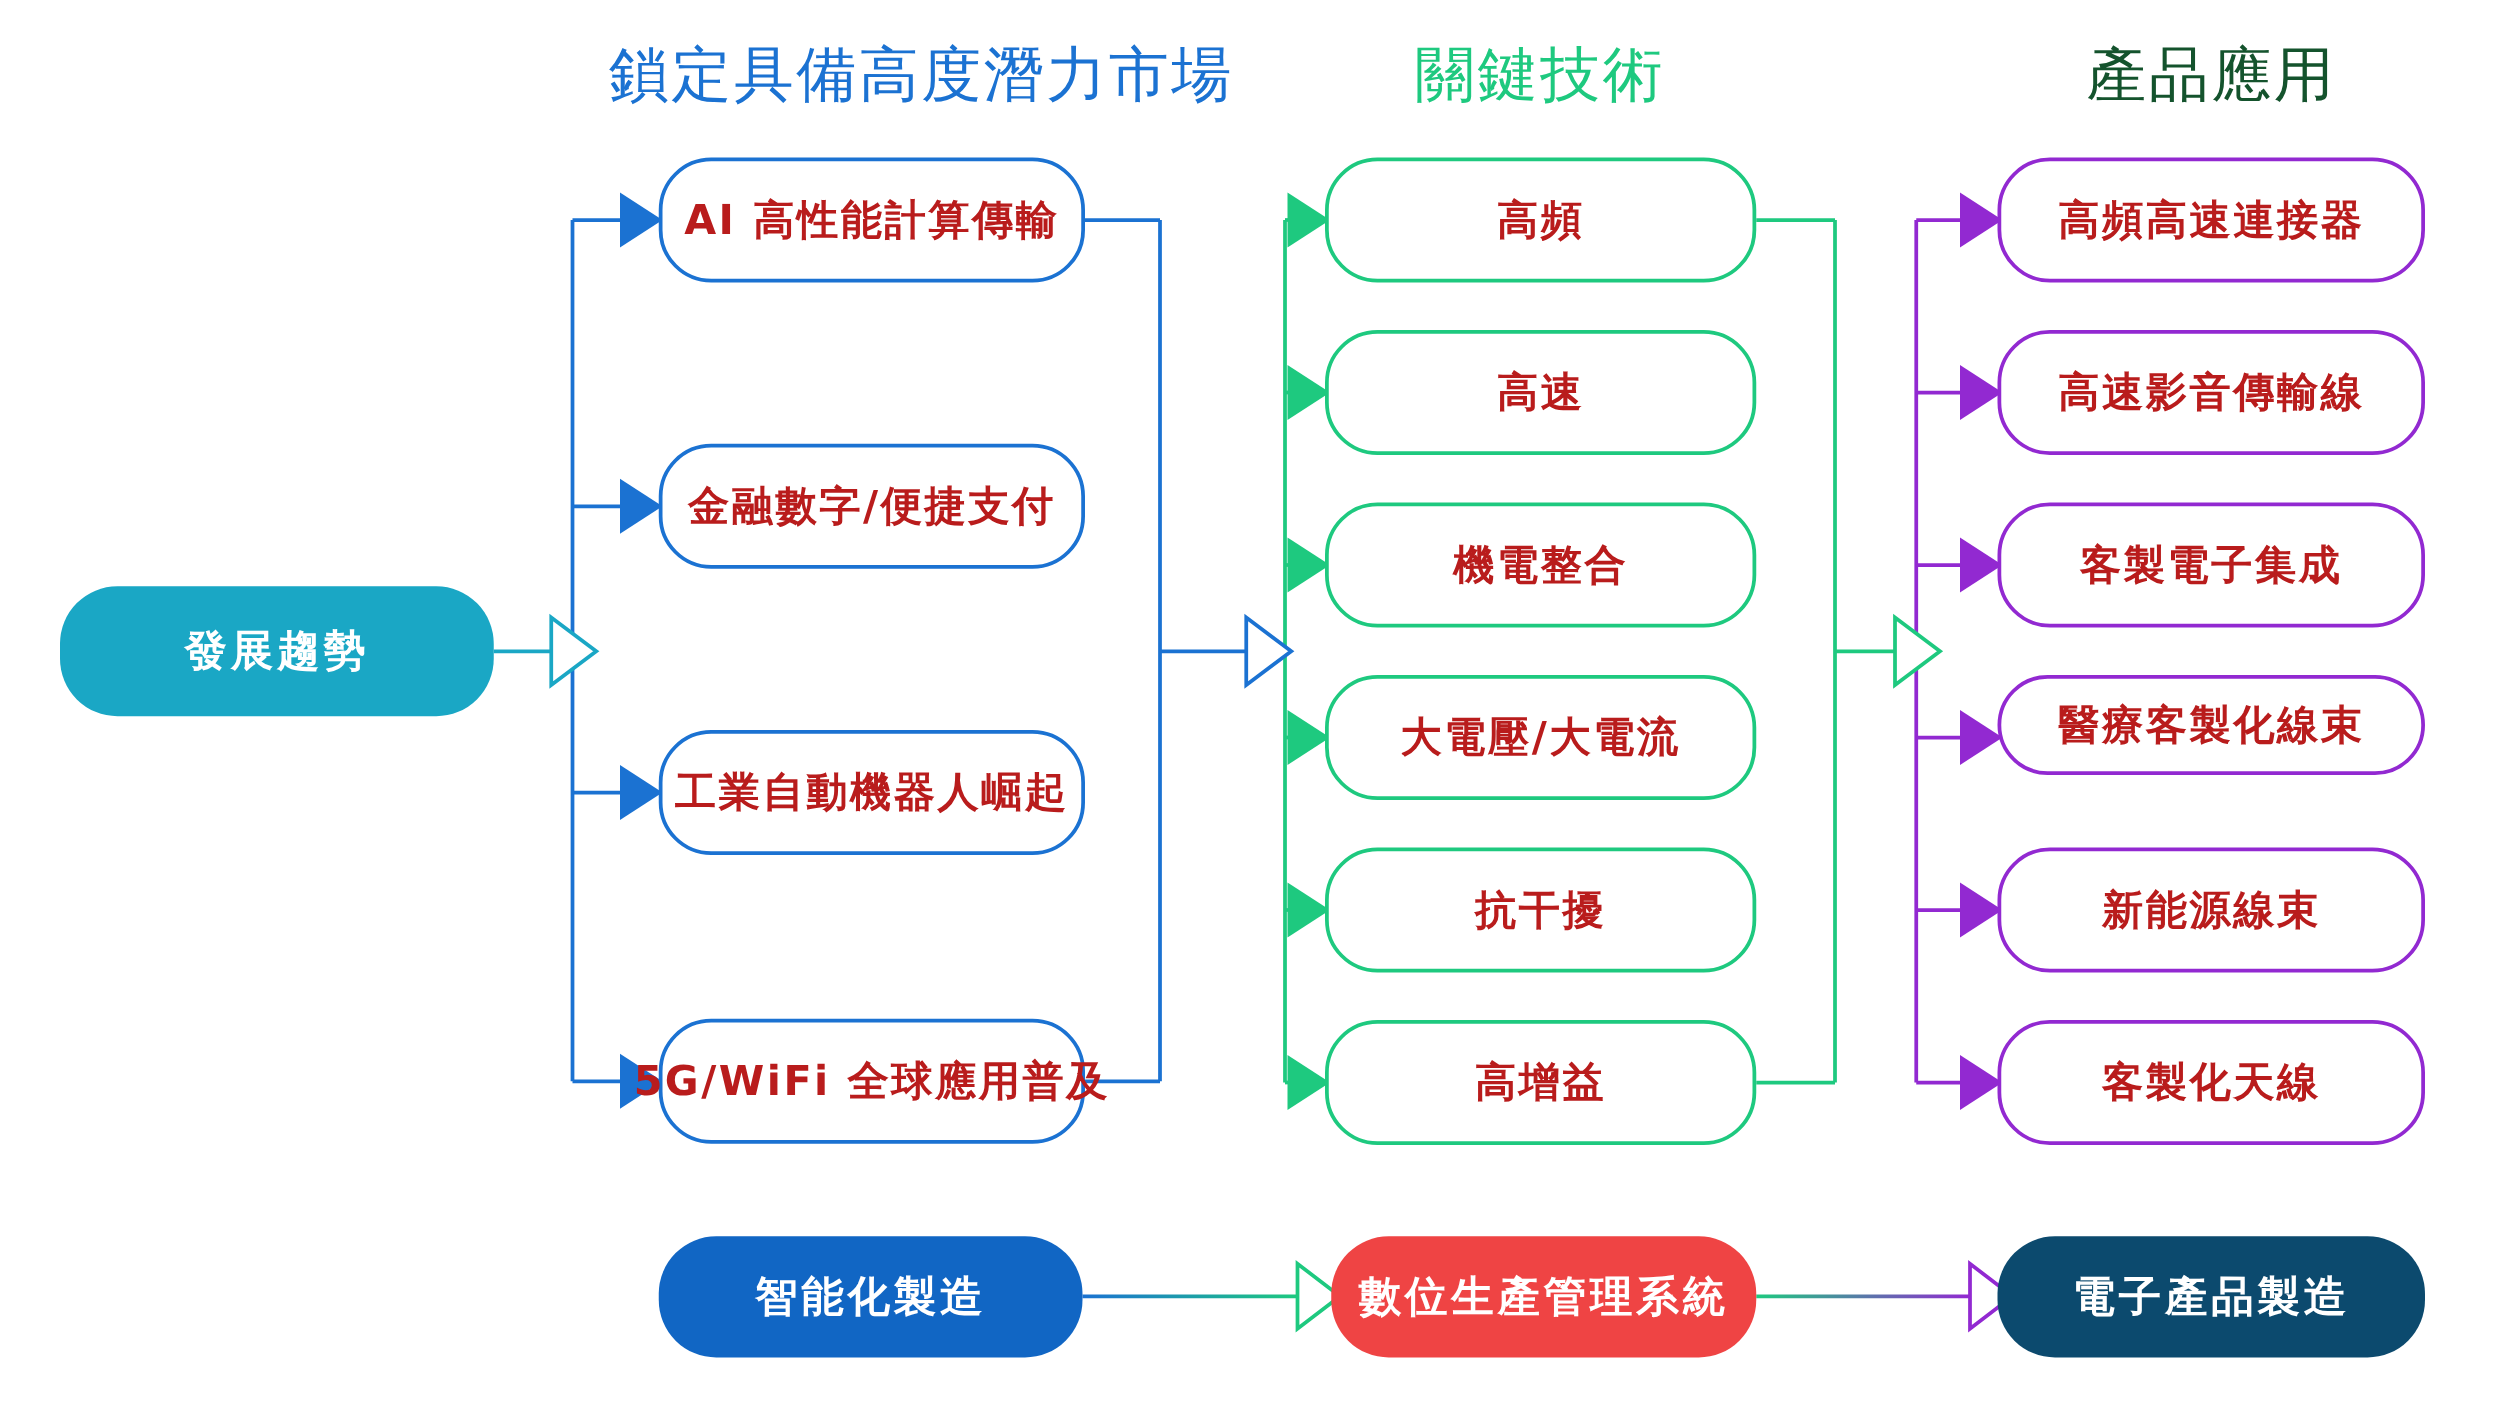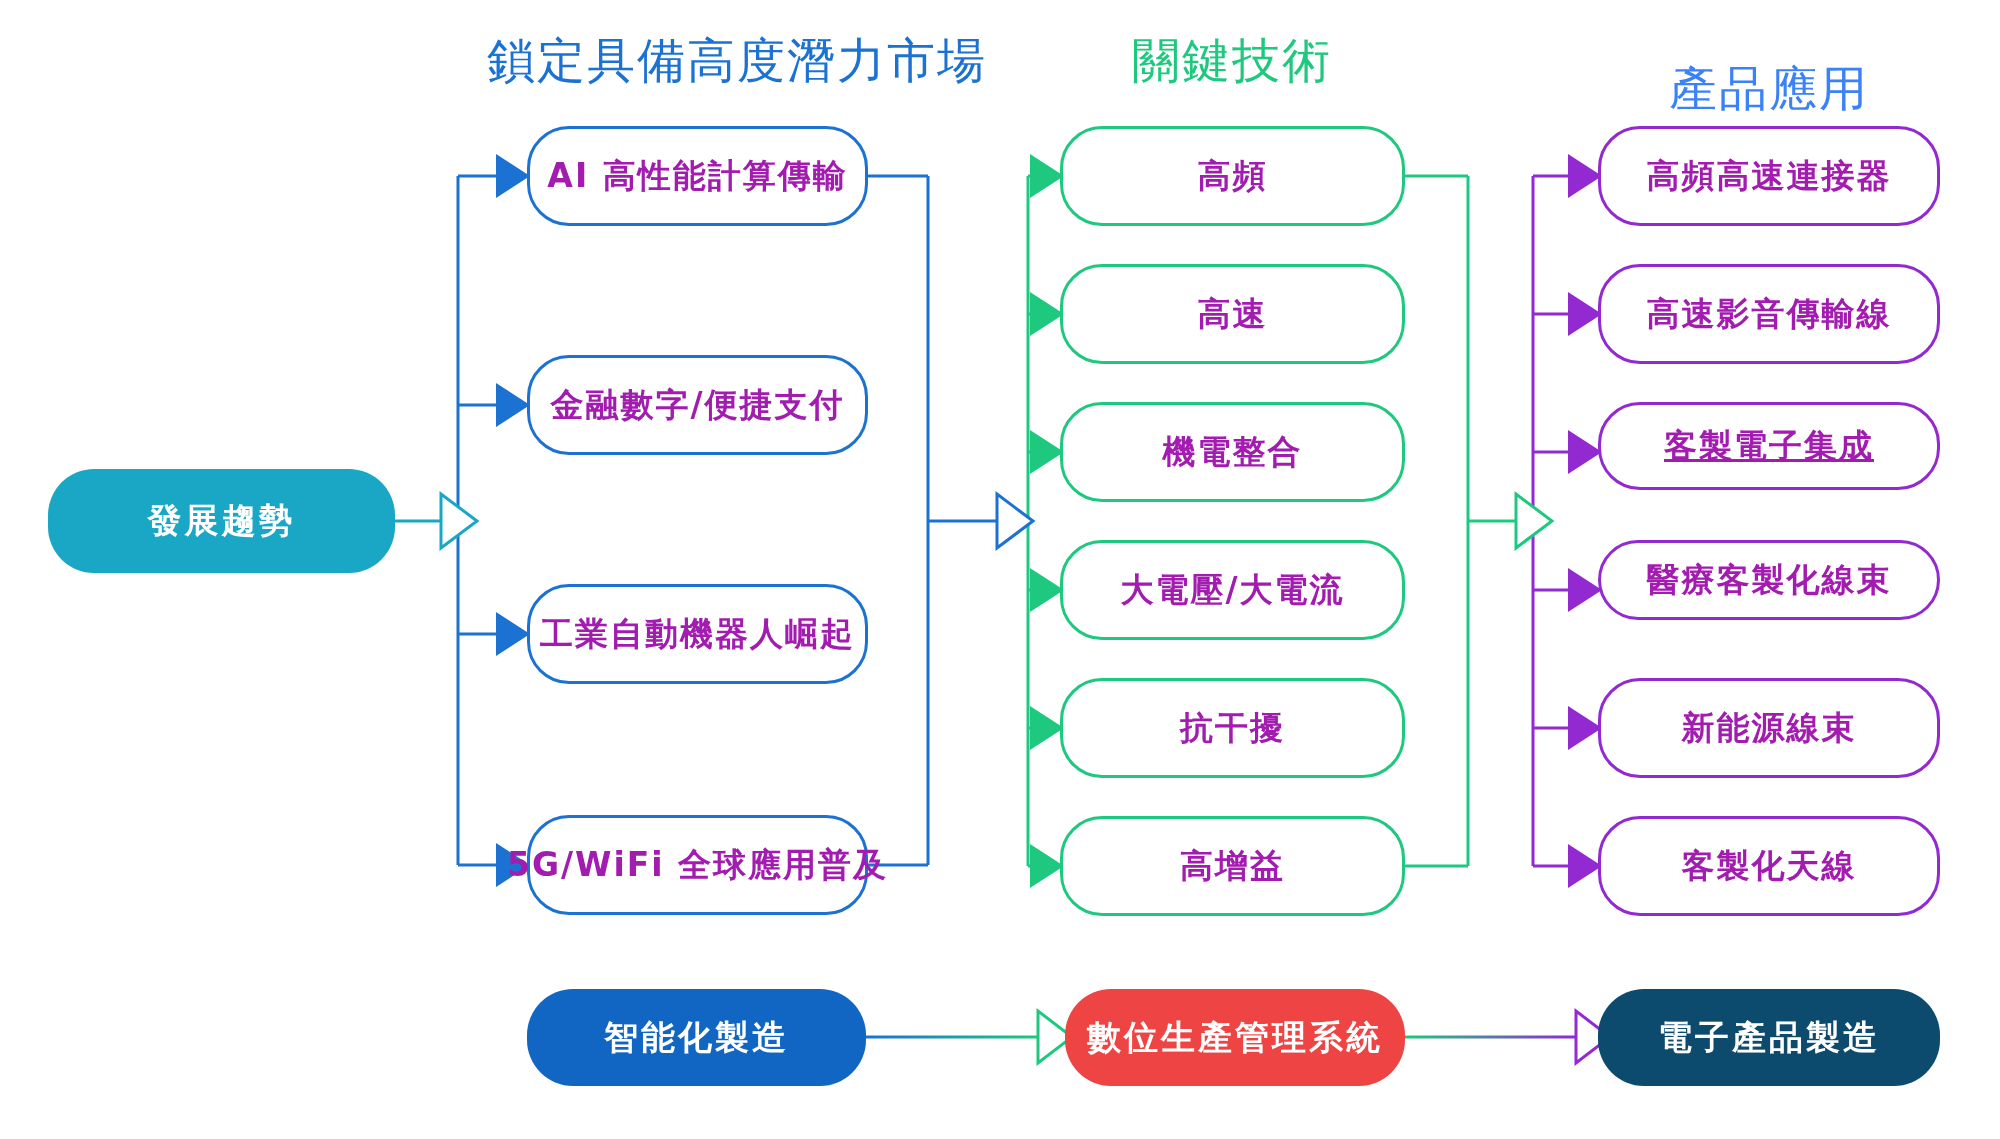--- a/index.html
+++ b/index.html
@@ -12,29 +12,29 @@
   }
   #wires{position:absolute;left:0;top:0;z-index:0;}
   .hdr{
     position:absolute;z-index:2;
     width:420px;top:38px;height:44px;
     text-align:center;font-size:48px;font-weight:normal;letter-spacing:2px;
     line-height:44px;white-space:nowrap;
   }
   .hdr.blue{color:#1b72d2;}
   .hdr.green{color:#1ec97f;}
-  .hdr.purple{color:#3b82f6;margin-top:28px;}
+  .hdr.purple{color:#14532d;}
   .node{
     position:absolute;z-index:2;
     background:#ffffff;
     border:3px solid #000;
     border-radius:42px;
     display:flex;align-items:center;justify-content:center;
     font-size:33px;font-weight:bold;letter-spacing:2px;
-    color:#a21caf;white-space:nowrap;
+    color:#b91c1c;white-space:nowrap;
     box-sizing:border-box;
   }
   .node.c1{border-color:#1b72d2;}
   .node.c2{border-color:#1ec97f;}
   .node.c3{border-color:#9229d1;}
   .pill{
     position:absolute;z-index:2;
     border-radius:46px;
     display:flex;align-items:center;justify-content:center;
     font-size:34px;font-weight:bold;letter-spacing:3px;
@@ -151,21 +151,21 @@
 
   <div class="node c2" style="left:1060px;top:126px;width:345px;height:100px;">高頻</div>
   <div class="node c2" style="left:1060px;top:264px;width:345px;height:100px;">高速</div>
   <div class="node c2" style="left:1060px;top:402px;width:345px;height:100px;">機電整合</div>
   <div class="node c2" style="left:1060px;top:540px;width:345px;height:100px;">大電壓/大電流</div>
   <div class="node c2" style="left:1060px;top:678px;width:345px;height:100px;">抗干擾</div>
   <div class="node c2" style="left:1060px;top:816px;width:345px;height:100px;">高增益</div>
 
   <div class="node c3" style="left:1598px;top:126px;width:342px;height:100px;">高頻高速連接器</div>
   <div class="node c3" style="left:1598px;top:264px;width:342px;height:100px;">高速影音傳輸線</div>
-  <div class="node c3" style="left:1598px;top:402px;width:342px;height:88px;text-decoration:underline;">客製電子集成</div>
+  <div class="node c3" style="left:1598px;top:402px;width:342px;height:100px;">客製電子集成</div>
   <div class="node c3" style="left:1598px;top:540px;width:342px;height:80px;">醫療客製化線束</div>
   <div class="node c3" style="left:1598px;top:678px;width:342px;height:100px;">新能源線束</div>
   <div class="node c3" style="left:1598px;top:816px;width:342px;height:100px;">客製化天線</div>
 
   <div class="pill bluefill" style="left:527px;top:989px;width:339px;height:97px;">智能化製造</div>
   <div class="pill greenfill" style="left:1065px;top:989px;width:340px;height:97px;">數位生產管理系統</div>
   <div class="pill purplefill" style="left:1598px;top:989px;width:342px;height:97px;">電子產品製造</div>
 
 </div>
 

